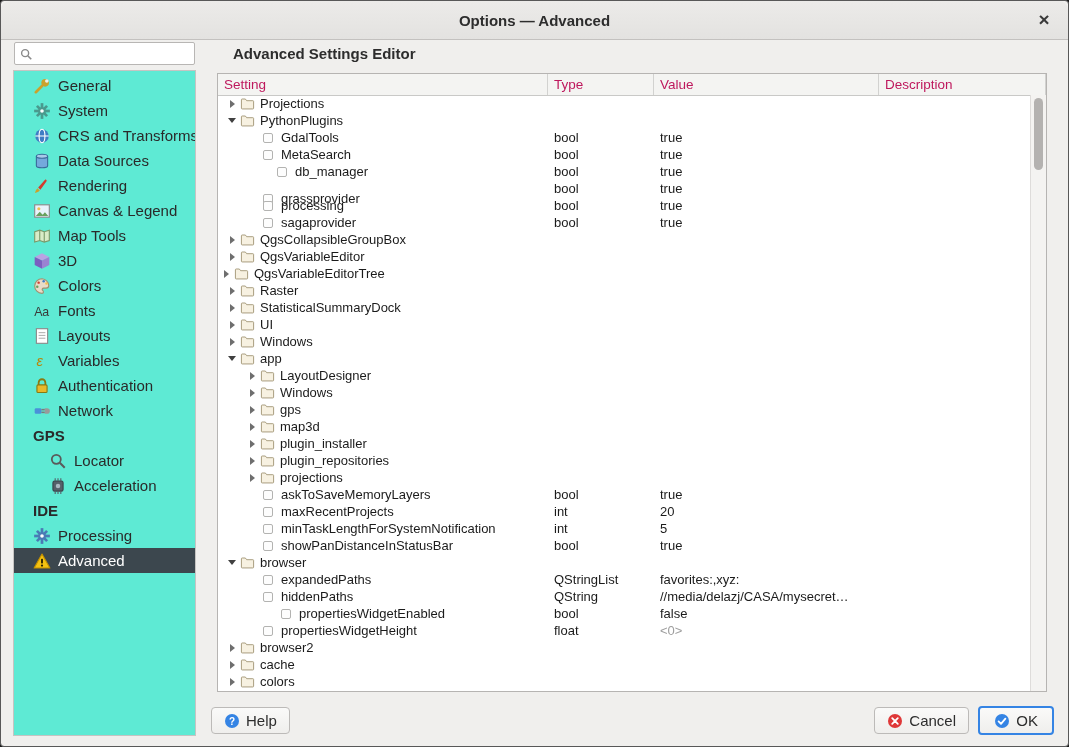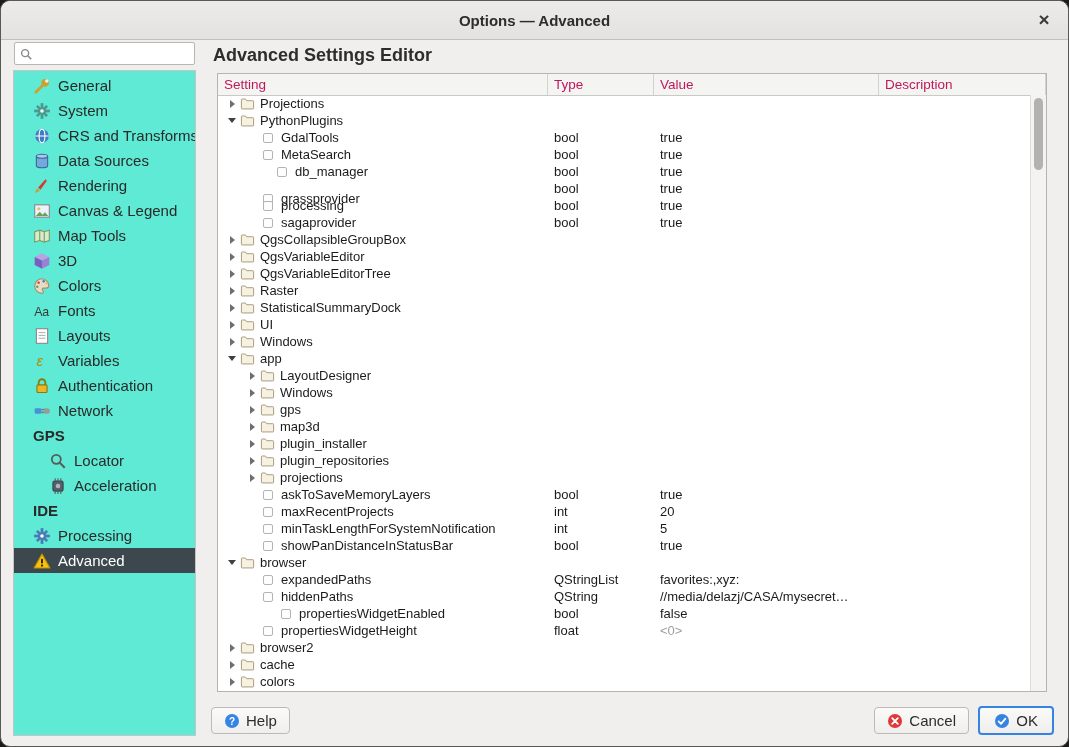--- a/index.html
+++ b/index.html
@@ -1,37 +1,37 @@
 <!DOCTYPE html>
 <html style="--accent: #3584e4; --selected-bg: #3c474e; --warning: #f5c211; --cancel-red: #df3838;"><head>
 <meta charset="utf-8">
 <style>
   html,body{margin:0;padding:0;background:#1b1b1b;font-family:"Liberation Sans","DejaVu Sans",sans-serif;}
   .window{position:relative;width:1069px;height:747px;background:#f0efed;border:1px solid #585858;
-          border-radius:10px;overflow:hidden;box-sizing:border-box;}
+          border-radius:4px;overflow:hidden;box-sizing:border-box;}
   
   .titlebar{position:absolute;top:0;left:0;right:0;height:38px;background:linear-gradient(#ecebe9,#e3e2e0);
             border-bottom:1px solid #c3c1bf;display:flex;align-items:center;justify-content:center;
             font-weight:bold;font-size:15px;color:#2d2d2d;border-radius:9px 9px 0 0;}
   .close{position:absolute;right:12px;top:7px;width:24px;height:24px;display:flex;align-items:center;
          justify-content:center;font-size:19px;color:#3a3a3a;cursor:default;}
   
   .search{position:absolute;left:13px;top:41px;width:181px;height:23px;background:#fff;border:1px solid #b8b6b4;
           border-radius:2px;display:flex;align-items:center;box-sizing:border-box;padding-left:4px;gap:3px;}
   .search input{border:none;outline:none;background:transparent;flex:1;font-size:13px;min-width:0;}
   .s14{width:14px;height:14px;flex:0 0 14px;}
   .side-list{position:absolute;left:12px;top:69px;width:183px;bottom:10px;background:#5eead4;
              border:1px solid #c6c4c2;box-sizing:border-box;padding-top:2px;overflow:hidden;}
   .side-item{height:25px;display:flex;align-items:center;gap:7px;padding-left:19px;font-size:15px;color:#2a2a2a;}
   .side-item.hdr{font-weight:bold;}
   .side-item.ind{padding-left:35px;}
   .side-item.sel{background:var(--selected-bg,#3c474e);color:#ffffff;}
   .side-label{white-space:nowrap;overflow:hidden;}
   
-  .editor-title{position:absolute;left:212px;top:44px;font-weight:bold;font-size:18px;color:#2d2d2d;}
+  .editor-title{position:absolute;left:232px;top:44px;font-weight:bold;font-size:15px;color:#2d2d2d;}
   .tree{position:absolute;left:216px;top:72px;width:830px;height:619px;background:#ffffff;
         border:1px solid #b6b4b2;box-sizing:border-box;}
   .thead{display:flex;height:21px;background:#f4f4f2;border-bottom:1px solid #c9c9c7;font-size:13.5px;
          color:#be185d;align-items:stretch;}
   .th{box-sizing:border-box;padding-left:6px;border-right:1px solid #d2d2d0;display:flex;align-items:center;}
   .tbody{position:absolute;top:21px;left:0;right:15px;bottom:0;overflow:hidden;}
   .trow{display:flex;height:17px;align-items:center;font-size:13px;color:#1b1b1b;}
   .col{box-sizing:border-box;}
   .c-setting{width:330px;flex:0 0 330px;display:flex;align-items:center;overflow:hidden;white-space:nowrap;}
   .c-type{width:106px;flex:0 0 106px;padding-left:6px;overflow:hidden;white-space:nowrap;}
@@ -406,21 +406,21 @@
                 <path d="M1.5 13 V4 a.8.8 0 0 1 .8-.8 h3.4 l1.4 1.8 h6.6 a.8.8 0 0 1 .8.8 V13 a.8.8 0 0 1-.8.8 H2.3 A.8.8 0 0 1 1.5 13z" fill="#f7f1e1" stroke="#a39878"></path>
               </svg>
             </span>
             <span class="tlabel">QgsVariableEditor</span>
           </div>
           <div class="col c-type"></div>
           <div class="col c-value"></div>
           <div class="col c-desc"></div>
         </div>
         <div class="trow">
-          <div class="col c-setting" style="padding-left: 6px;">
+          <div class="col c-setting" style="">
             <span class="exp collapsed"></span>
             <span class="icon i16">
               <svg viewBox="0 0 16 16">
                 <path d="M1.5 13 V4 a.8.8 0 0 1 .8-.8 h3.4 l1.4 1.8 h6.6 a.8.8 0 0 1 .8.8 V13 a.8.8 0 0 1-.8.8 H2.3 A.8.8 0 0 1 1.5 13z" fill="#f7f1e1" stroke="#a39878"></path>
               </svg>
             </span>
             <span class="tlabel">QgsVariableEditorTree</span>
           </div>
           <div class="col c-type"></div>
           <div class="col c-value"></div>

